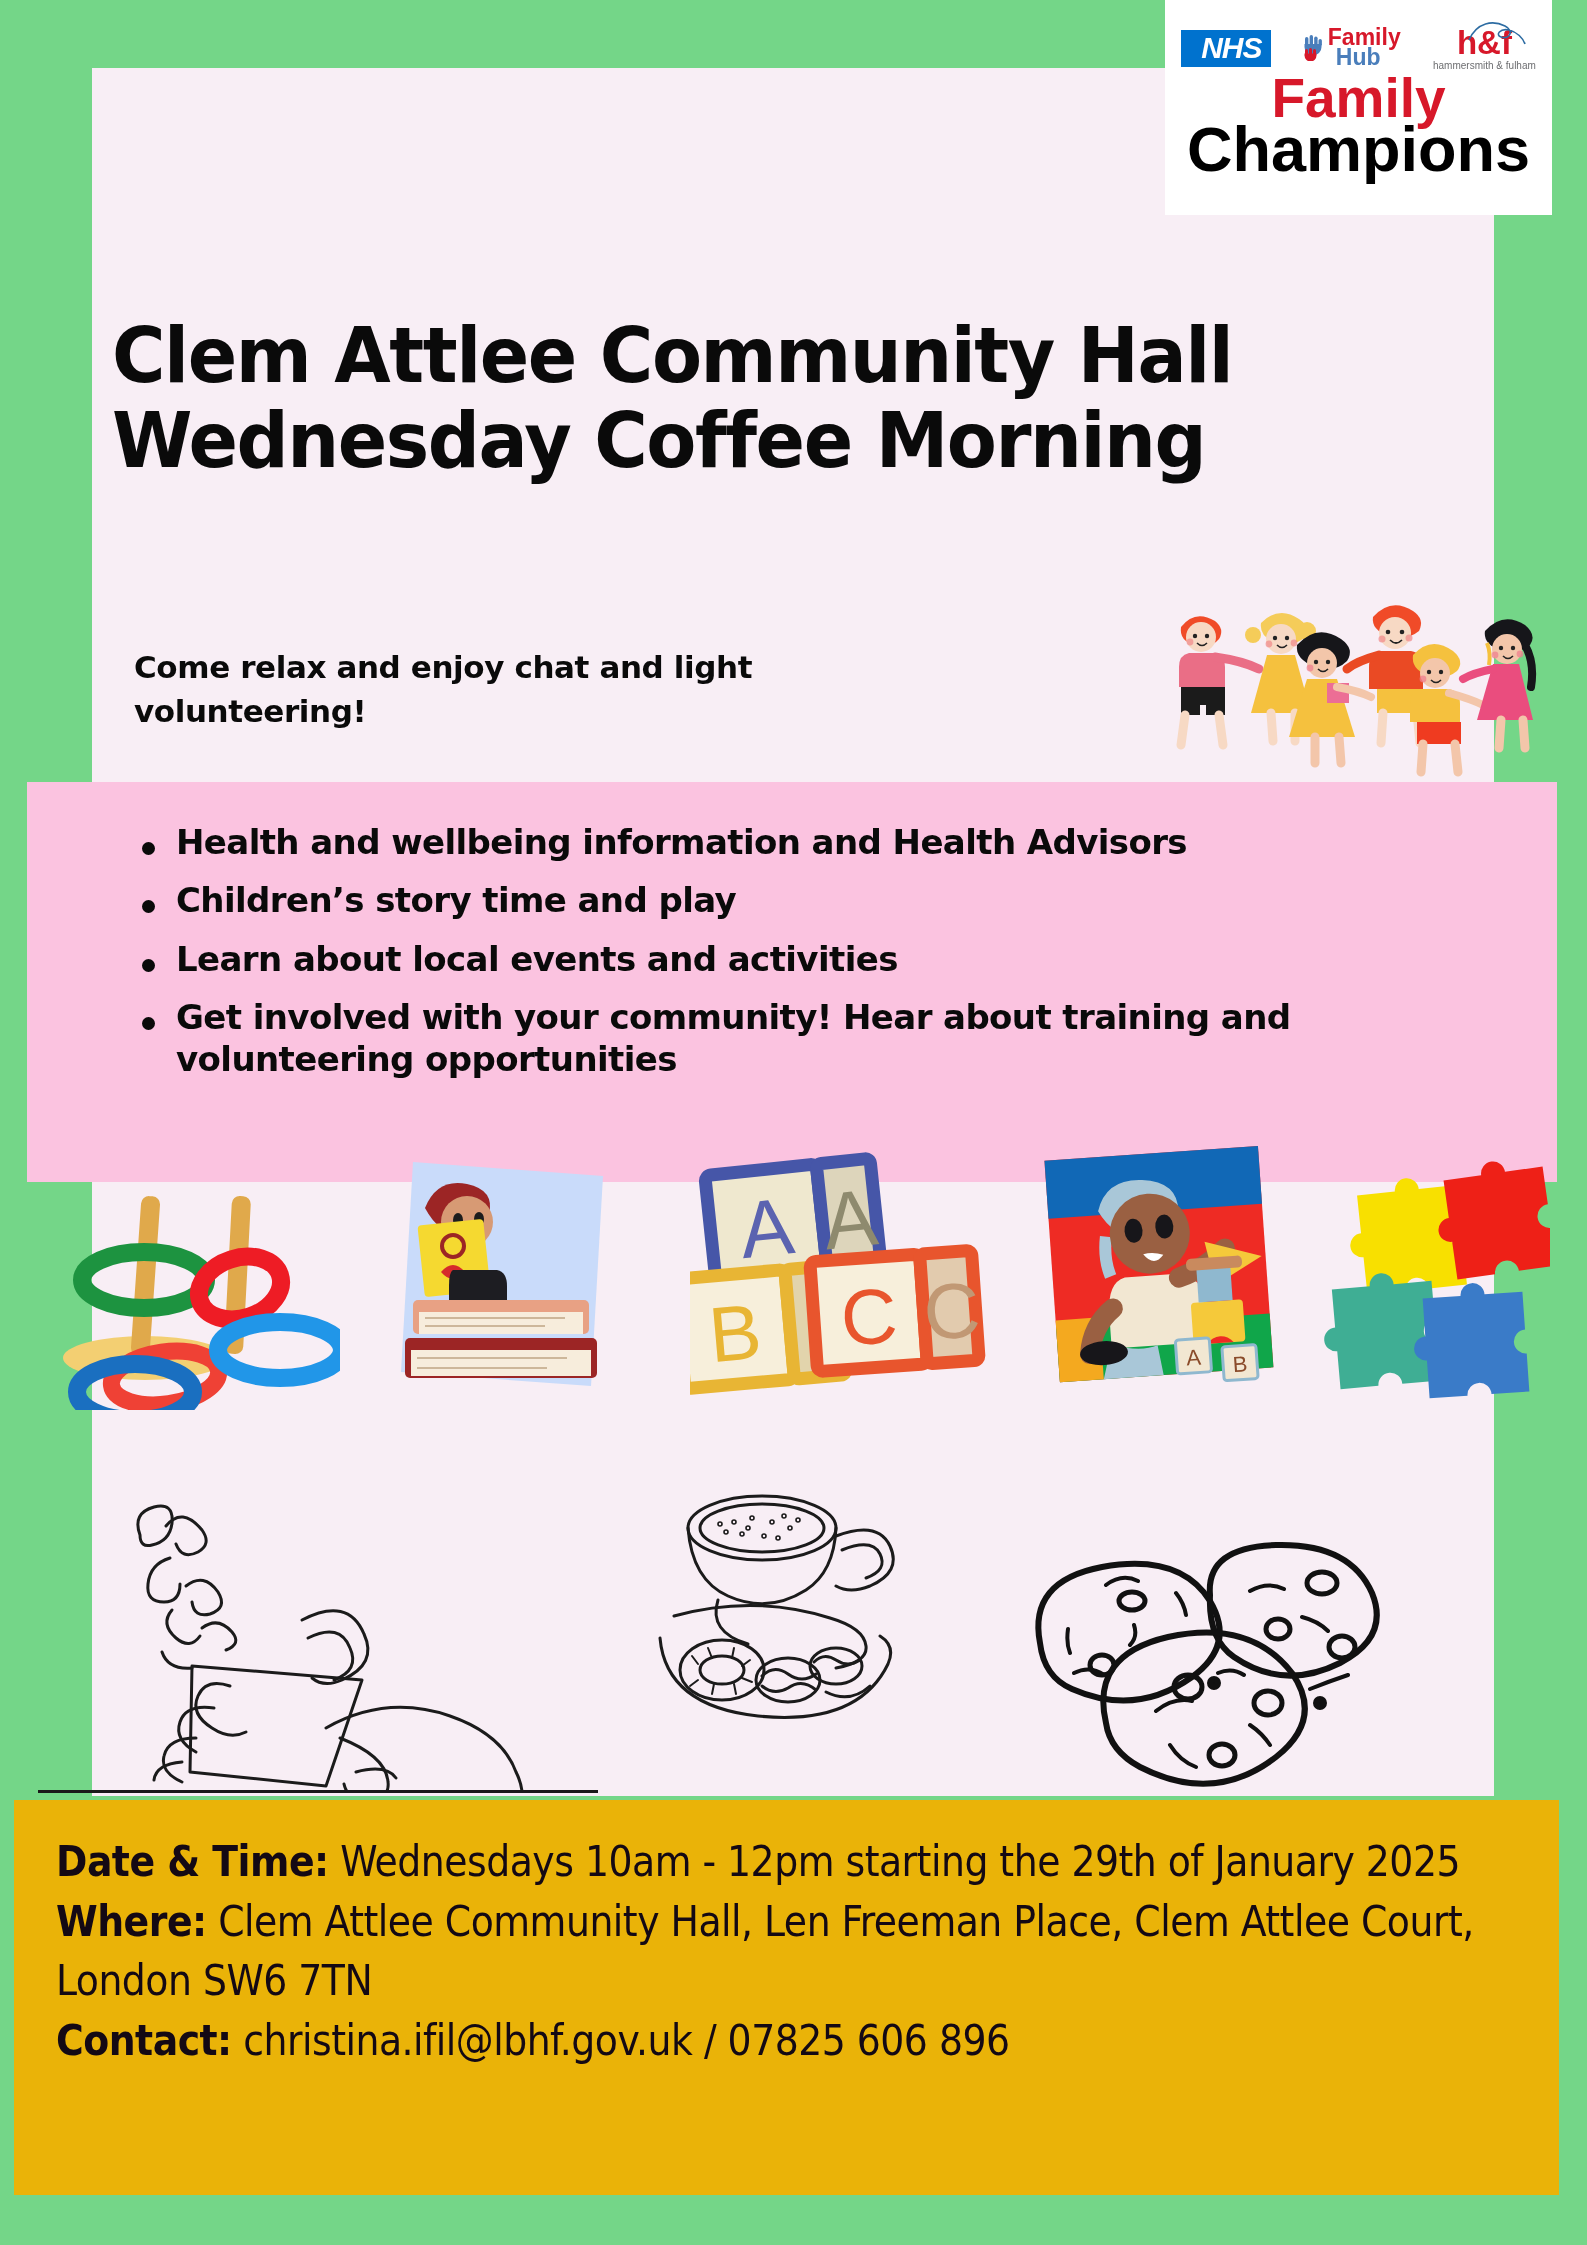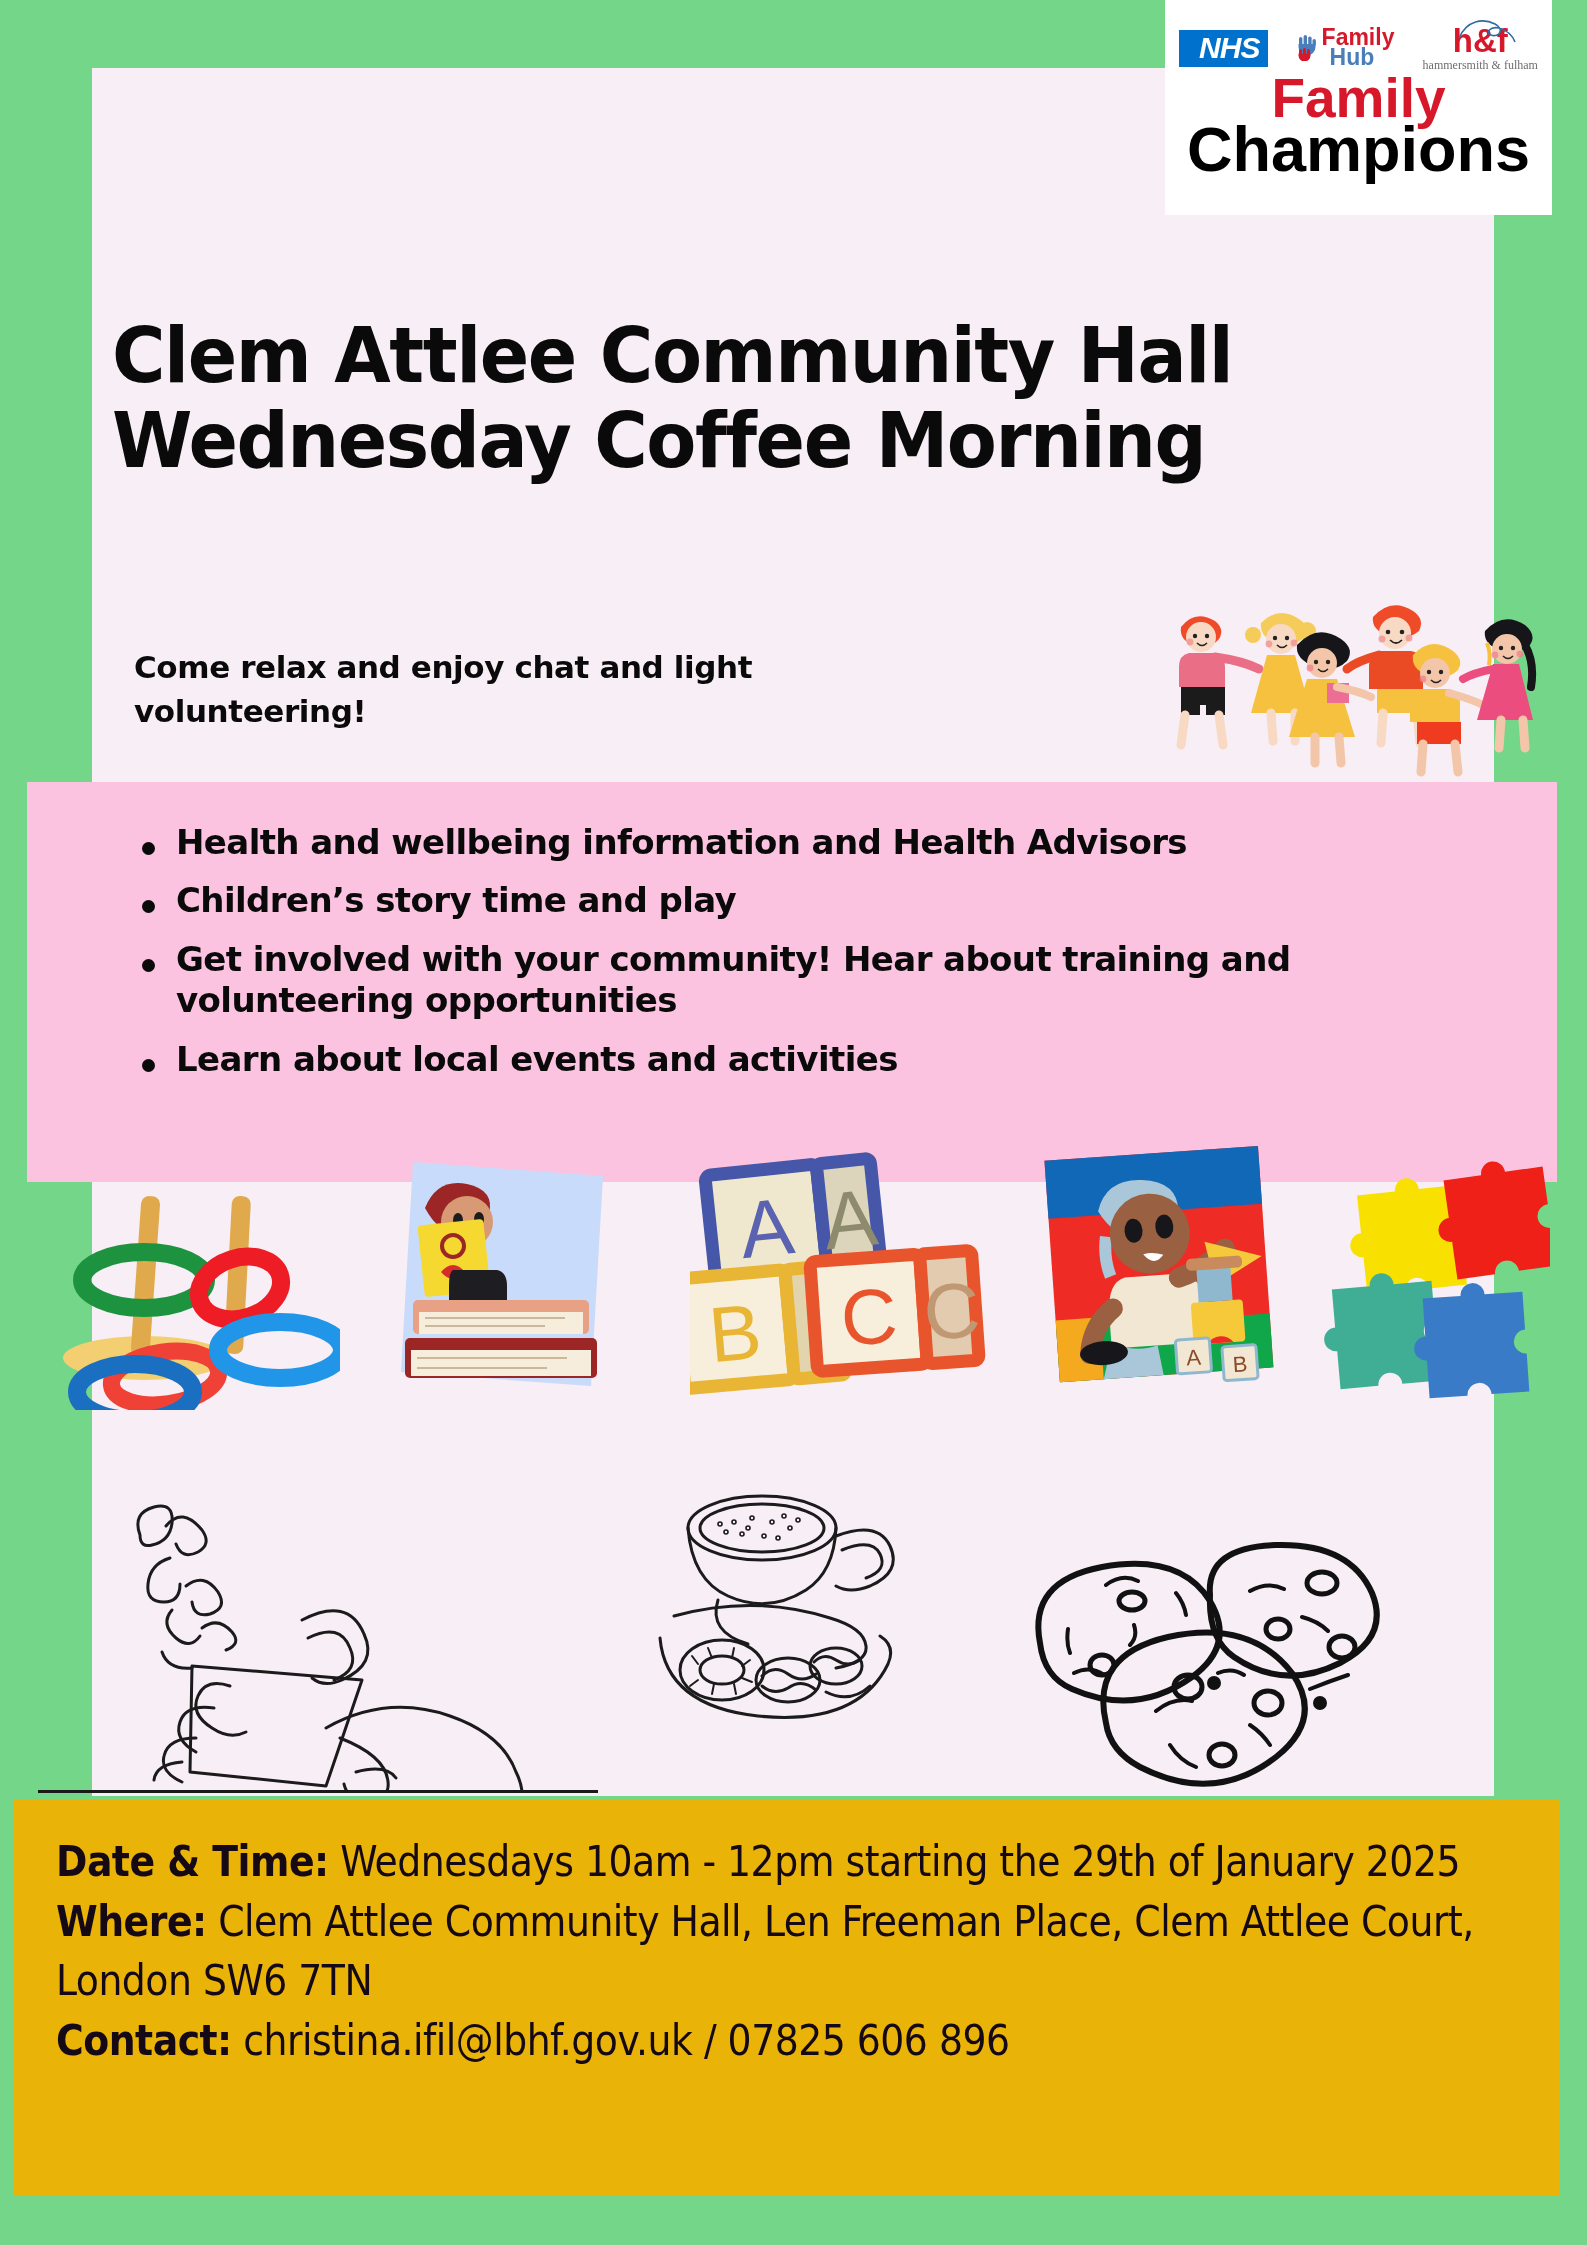--- a/index.html
+++ b/index.html
@@ -46,22 +46,22 @@
   }
   .famhub-txt{font-family:"Liberation Sans", sans-serif;font-weight:bold;font-size:23px;}
   .famhub-txt .f1{color:#d7182a;display:block;}
   .famhub-txt .f2{color:#4a7ebb;display:block;margin-left:8px;}
   .hf-logo{position:relative;text-align:center;}
   .hf-logo .hf{
     font-family:"Liberation Sans", sans-serif;font-weight:bold;
     font-size:33px;color:#d7182a;line-height:1;
   }
   .hf-logo .hfsub{
-    font-family:Liberation Serif, serif;
-    font-size:12px;color:#6d6e71;letter-spacing:0px;margin-top:1px;
+    font-family:Liberation Sans, sans-serif;
+    font-size:10px;color:#6d6e71;letter-spacing:0px;margin-top:1px;
   }
   .hf-swoosh{position:absolute;left:34px;top:-6px;}
 
   .fc-title{
     position:absolute;left:0;top:72px;width:100%;text-align:center;
     font-family:"Liberation Sans", sans-serif;font-weight:bold;
     line-height:0.95;
   }
   .fc-family{color:#d7182a;font-size:55px;display:block;}
   .fc-champ{color:#000000;font-size:63px;display:block;margin-top:-4px;}
@@ -282,22 +282,22 @@
         <path d="M18 60 q-20 4 -30 10" stroke="#ea4d7e" stroke-width="8" fill="none" stroke-linecap="round"></path>
         <path d="M26 111 l-2 28 M48 111 l2 28" stroke="#f3c6aa" stroke-width="9" stroke-linecap="round"></path>
       </g>
     </svg>
   </div>
 
   <div class="bullets-band">
     <ul class="bullets">
       <li>Health and wellbeing information and Health Advisors</li>
       <li>Children’s story time and play</li>
+      <li>Learn about local events and activities</li>
       <li>Get involved with your community! Hear about training and volunteering opportunities</li>
-      <li>Learn about local events and activities</li>
     </ul>
   </div>
 
   <div class="strip">
 
     <div class="slot" style="left:40px;top:10px;">
       <svg width="300" height="250" viewBox="0 0 300 250">
         <ellipse cx="105" cy="198" rx="82" ry="22" fill="#f3cf72"></ellipse>
         <rect x="96" y="36" width="19" height="160" rx="8" fill="#e0a94b" transform="rotate(4 105 116)"></rect>
         <rect x="188" y="36" width="19" height="158" rx="8" fill="#e0a94b" transform="rotate(3 197 115)"></rect>

